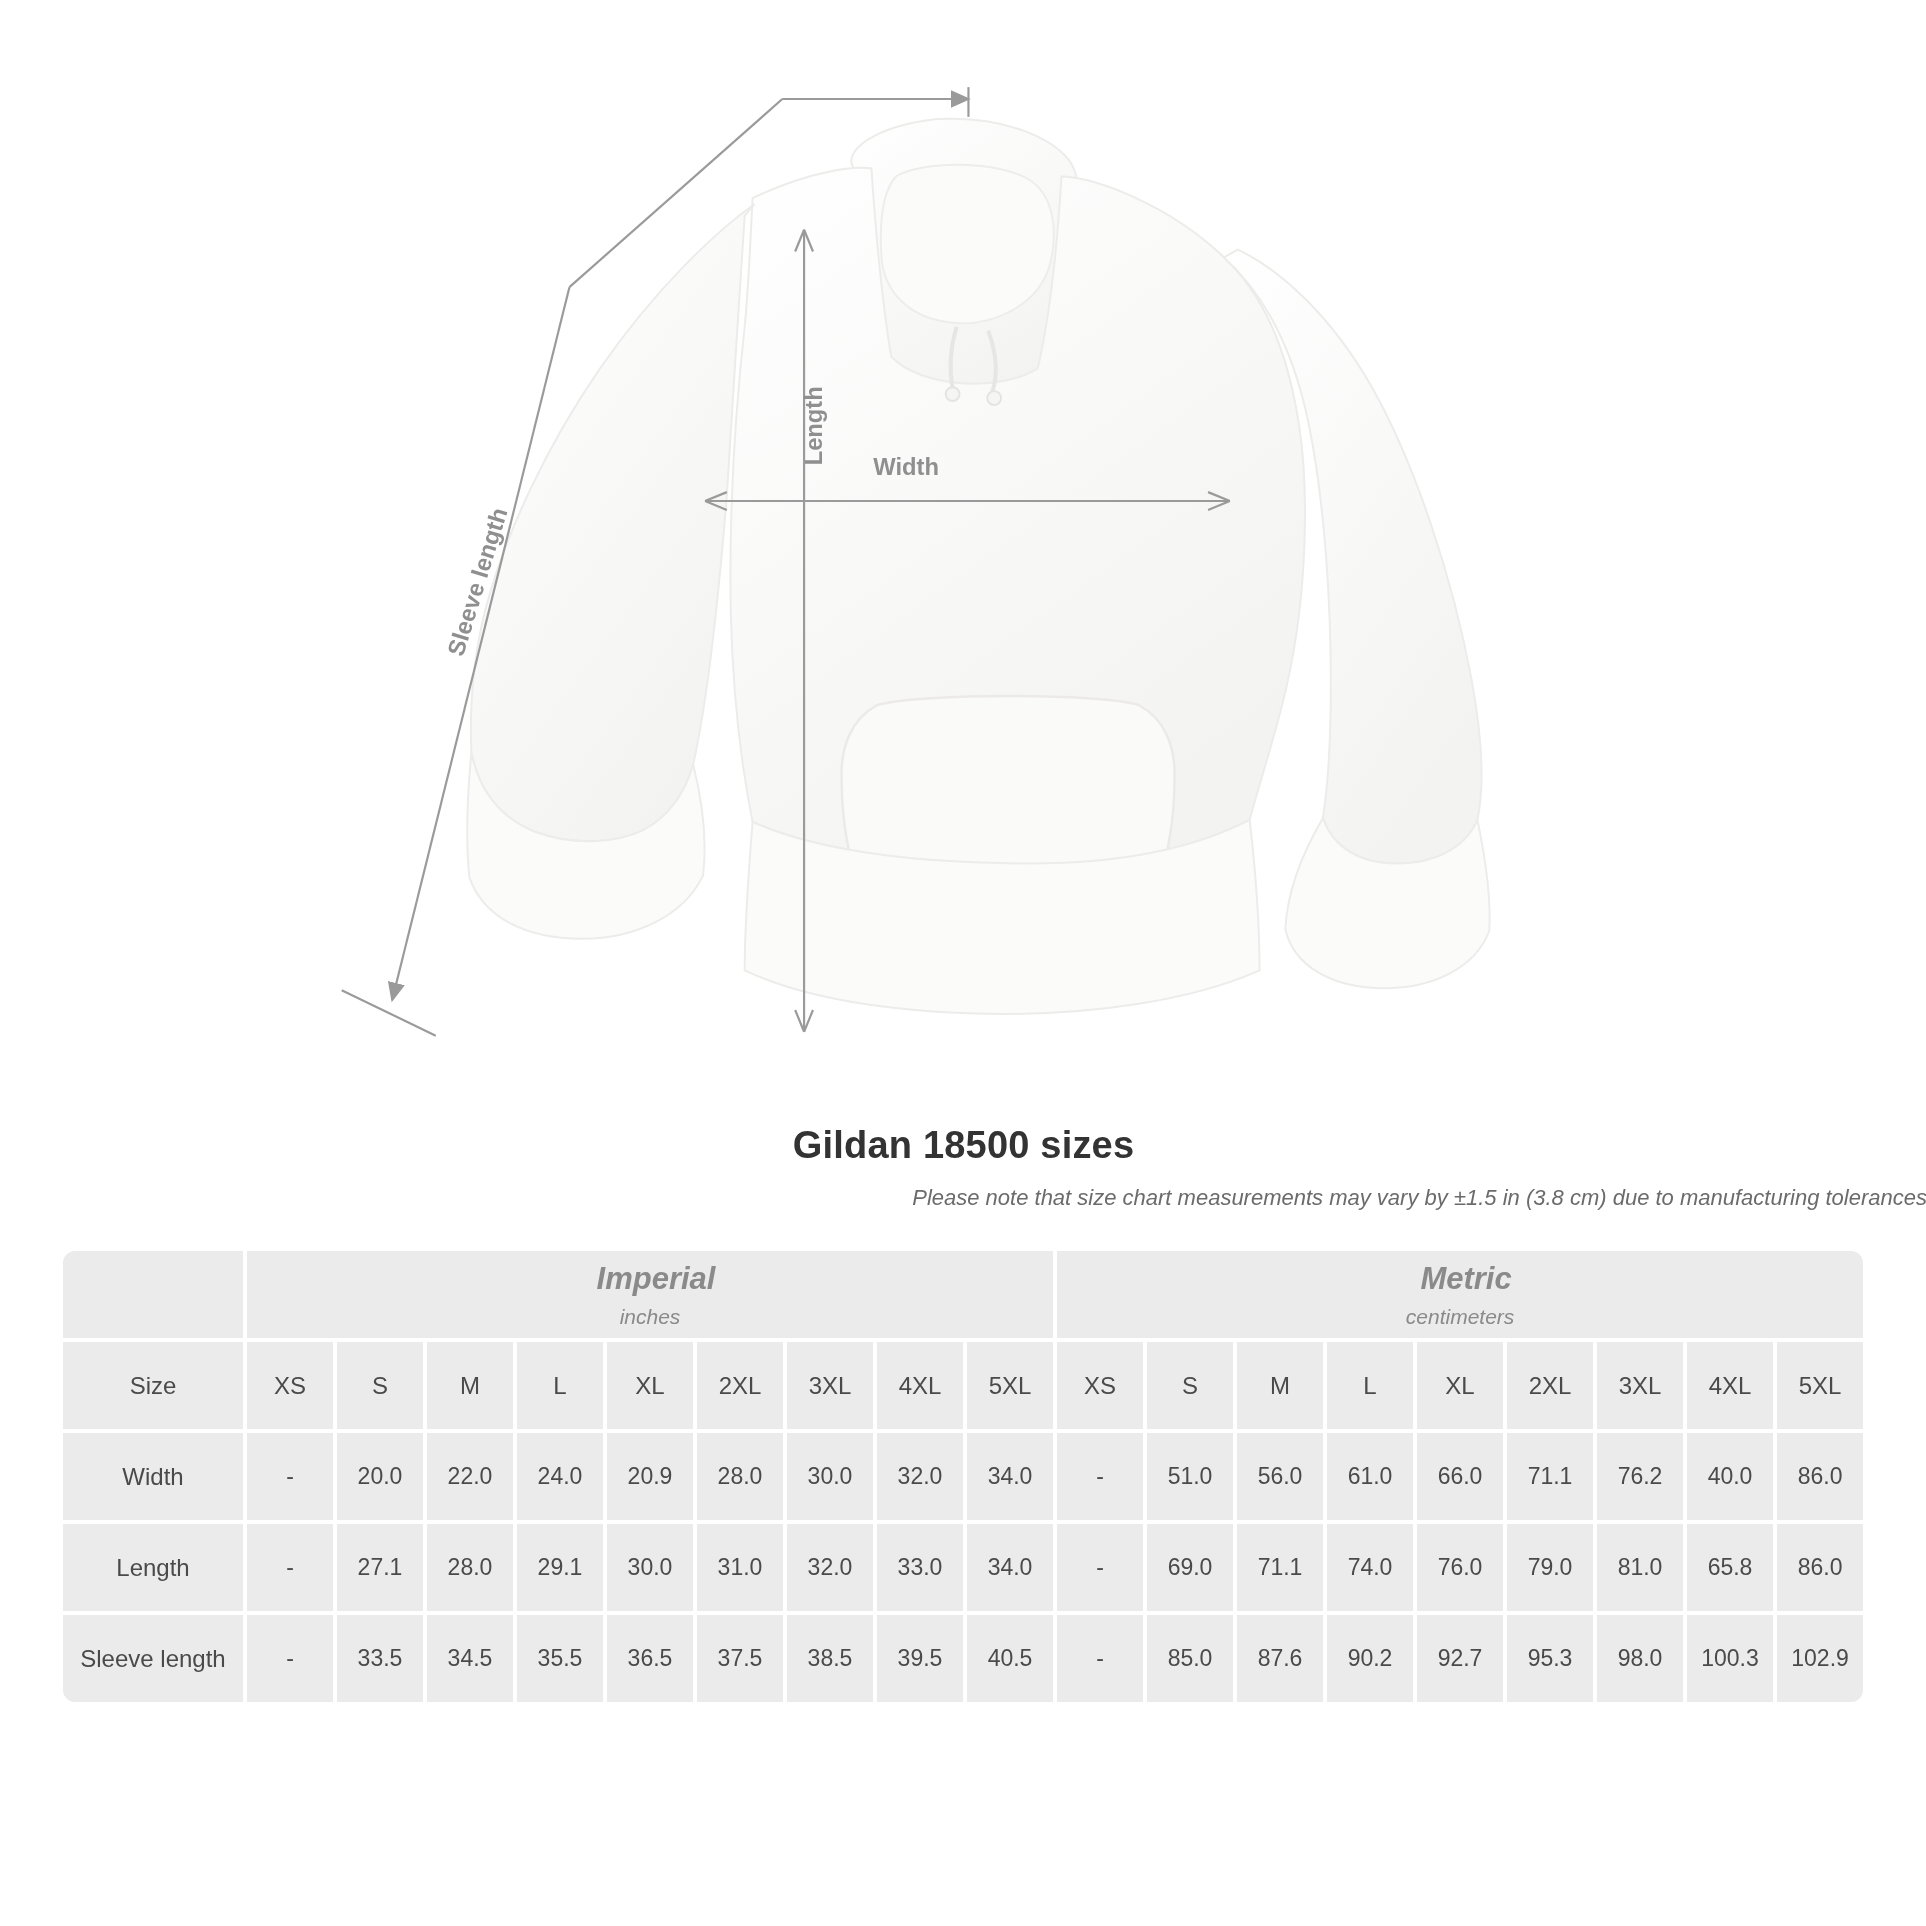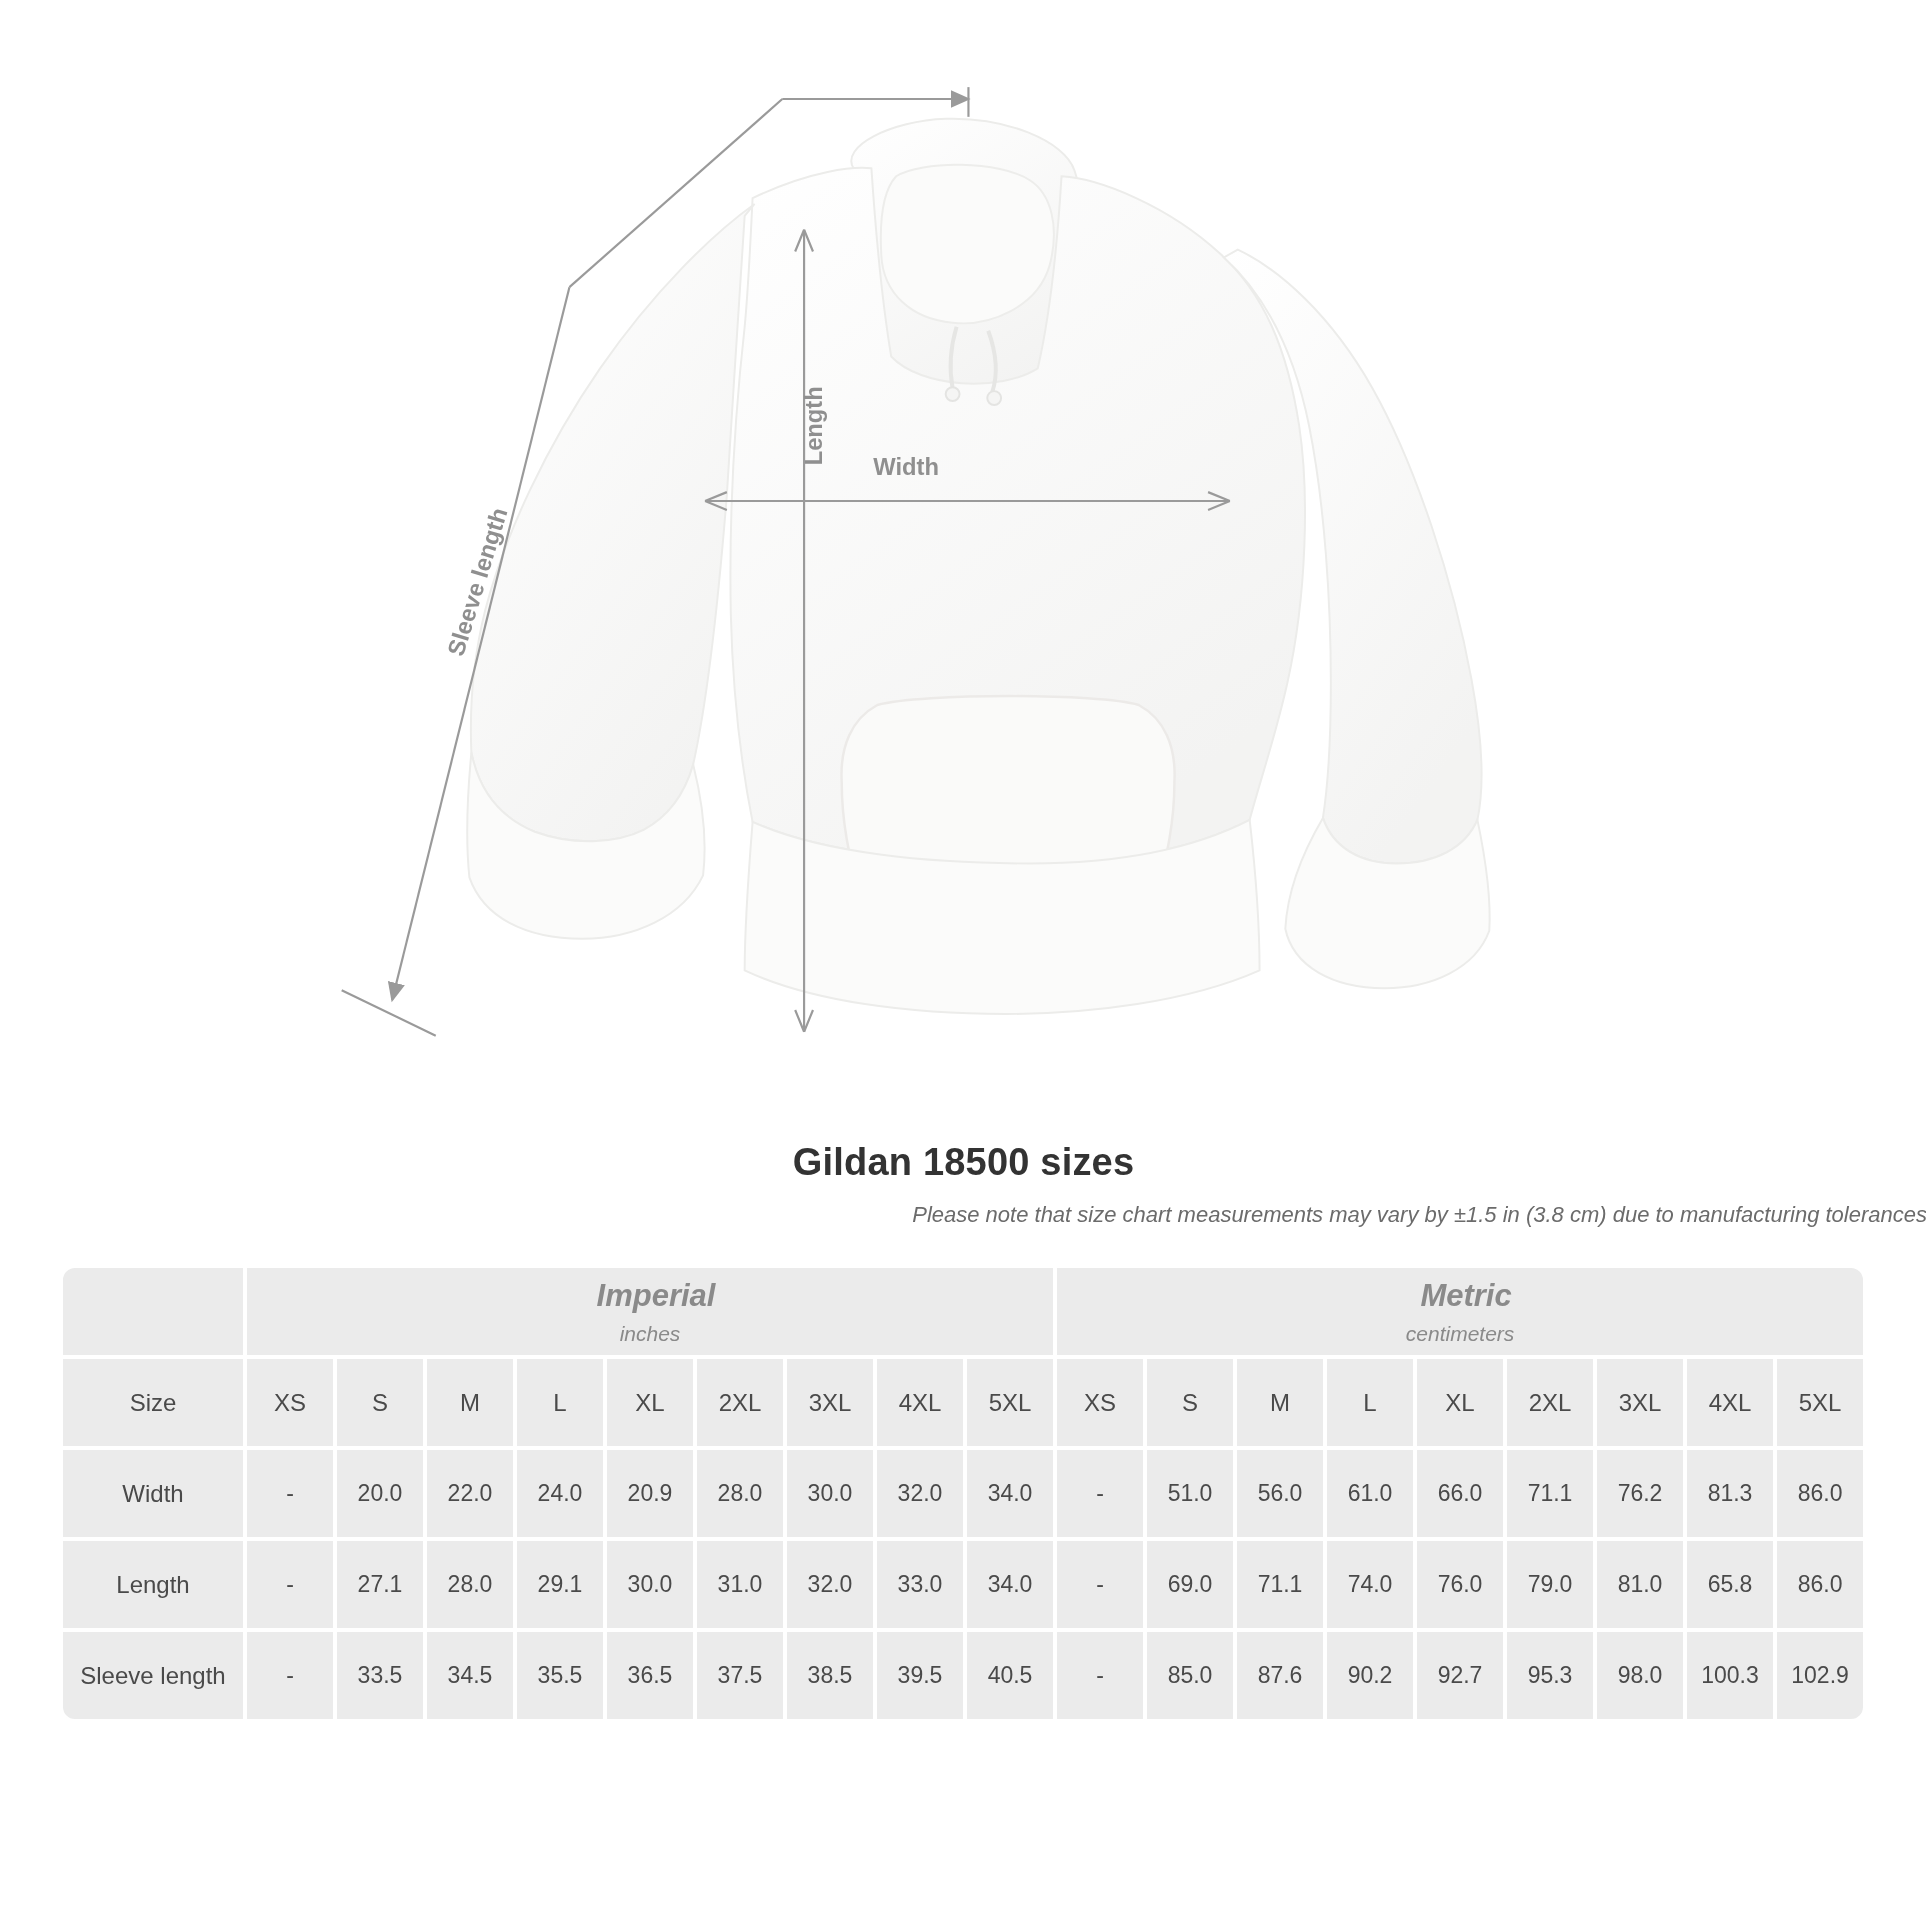--- a/index.html
+++ b/index.html
@@ -28,21 +28,21 @@
   }
   .illu-svg {
     position: absolute;
     left: 0;
     top: 0;
   }
 
   
   .title-block {
     text-align: center;
-    margin-top: 32px;
+    margin-top: 15px;
   }
   .chart-title {
     font-size: 38px;
     font-weight: bold;
     color: #333333;
     letter-spacing: 0.2px;
   }
   .chart-note {
     font-size: 22px;
     font-style: italic;
@@ -273,21 +273,21 @@
             <td>30.0</td>
             <td>32.0</td>
             <td>34.0</td>
             <td>-</td>
             <td>51.0</td>
             <td>56.0</td>
             <td>61.0</td>
             <td>66.0</td>
             <td>71.1</td>
             <td>76.2</td>
-            <td>81.3</td>
+            <td>40.0</td>
             <td>86.0</td>
           </tr>
           <tr>
             <td class="row-label">Length</td>
             <td>-</td>
             <td>27.1</td>
             <td>28.0</td>
             <td>29.1</td>
             <td>30.0</td>
             <td>31.0</td>

